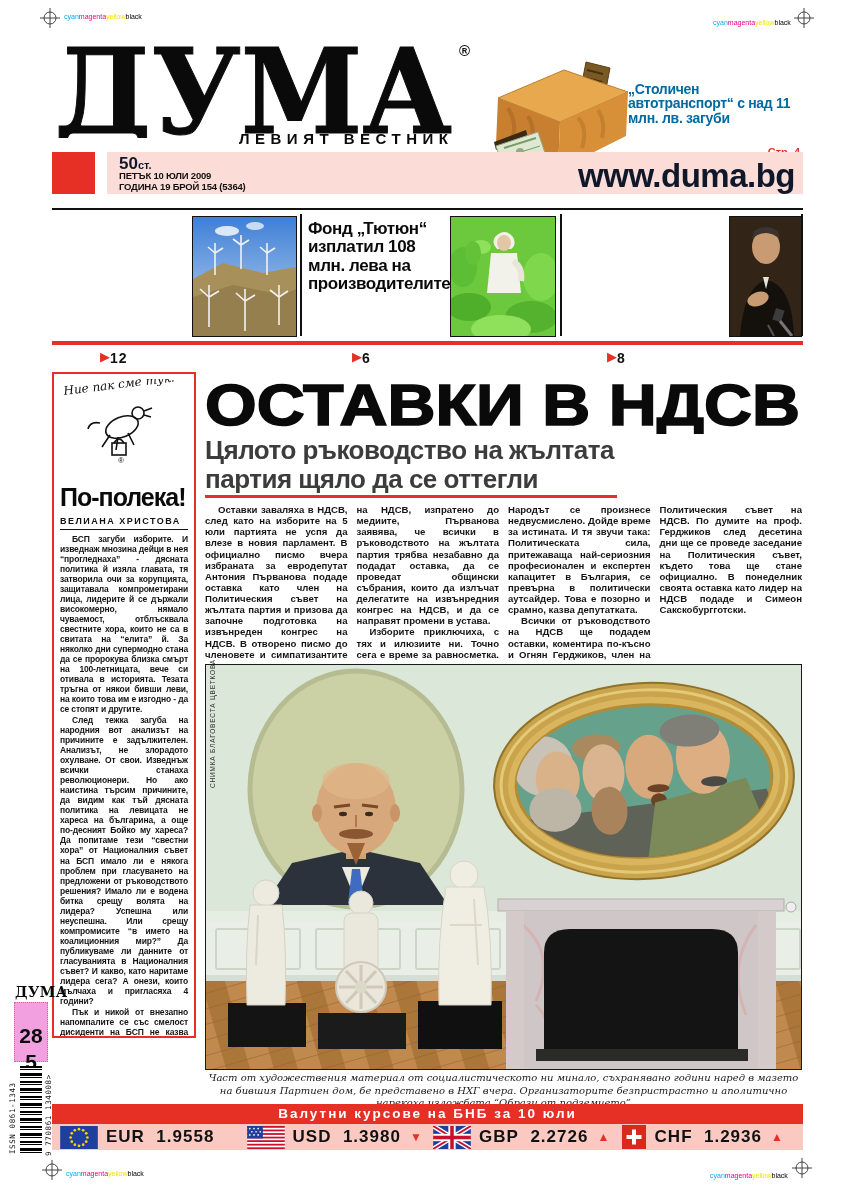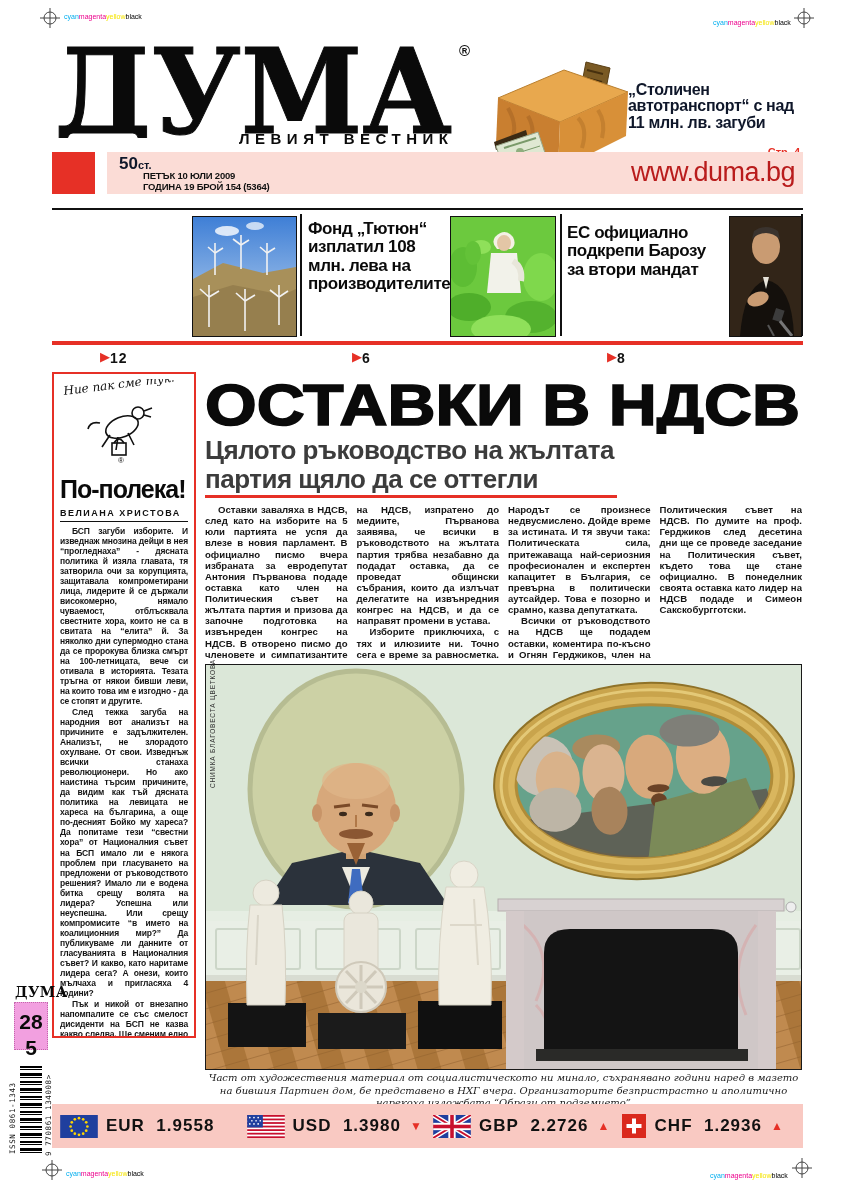--- a/index.html
+++ b/index.html
@@ -9,65 +9,65 @@
 
   
   .regtext{font-size:7px;letter-spacing:0;white-space:nowrap;font-family:"Liberation Sans",sans-serif;}
   .regtext .c{color:#00aeef}.regtext .m{color:#ec008c}.regtext .y{color:#f5e400}.regtext .k{color:#000}
 
   
   .masthead-svg text{font-family:"DejaVu Serif",serif;font-weight:bold;fill:#0a0a0a;stroke:#0a0a0a;stroke-width:1;}
   .regmark-sup{font-size:15px;font-weight:bold;color:#111;}
   .tagline{font-size:15px;font-weight:bold;letter-spacing:5.5px;color:#0a0a0a;white-space:nowrap;}
 
-  .topstory-headline{font-size:16px;line-height:1.02;font-weight:800;color:#0f172a;letter-spacing:-0.3px;}
+  .topstory-headline{font-size:14px;line-height:1.02;font-weight:800;color:#0369a1;letter-spacing:-0.3px;}
   .topstory-pageref{font-size:11px;font-weight:bold;color:#e63026;text-align:right;}
 
   .redsquare{background:#e63026;}
   .pinkstrip{background:#fbdcd6;}
   .price{color:#0f172a;font-weight:900;font-size:17px;line-height:1;}
   .price .unit{font-size:11px;}
-  .dateline{font-size:9.5px;font-weight:bold;color:#111;line-height:1.12;letter-spacing:-0.2px;margin-left:24px;}
-  .website{font-size:27px;font-weight:400;color:#b91c1c;letter-spacing:-0.5px;}
+  .dateline{font-size:9.5px;font-weight:bold;color:#111;line-height:1.12;letter-spacing:-0.2px;}
+  .website{font-size:33px;font-weight:700;color:#0f172a;letter-spacing:-0.5px;}
 
   .hrule-black{background:#111;}
   .hrule-red{background:#e63026;}
   .vdivider{background:#111;}
 
   .teaser-headline{font-size:17px;line-height:1.08;font-weight:800;color:#0a0a0a;letter-spacing:-0.4px;}
   .teaser-img{border:1px solid #111;display:block;}
 
   .pageref-item{white-space:nowrap;}
   .pageref-arrow{color:#e63026;font-size:13px;vertical-align:2px;}
   .pageref-num{color:#111;font-size:14px;font-weight:900;letter-spacing:1px;}
 
   
   .opinion{border:2px solid #e63026;background:#fff;padding:5px 6px;box-sizing:border-box;overflow:hidden;}
-  .opinion-title{font-size:25px;font-weight:900;color:#0a0a0a;letter-spacing:-1px;margin:4px 0 4px 0;}
+  .opinion-title{font-size:25px;font-weight:900;color:#0a0a0a;letter-spacing:-1px;margin:12px 0 4px 0;}
   .opinion-byline{font-size:9px;font-weight:bold;letter-spacing:1.5px;border-bottom:1px solid #111;
                   padding-bottom:3px;margin-bottom:4px;color:#111;}
   .opinion-text p{font-size:8.5px;line-height:1.18;letter-spacing:-0.15px;font-weight:bold;color:#151515;
                   text-align:justify;margin:0 0 1px 0;text-indent:12px;}
 
   
   .headline-svg text{font-family:"Liberation Sans",sans-serif;font-weight:bold;fill:#0a0a0a;stroke:#0a0a0a;stroke-width:1.6;}
   .subhead{font-size:26px;line-height:1.12;font-weight:bold;color:#3c3c3c;letter-spacing:-0.5px;}
   .columns{column-count:4;column-gap:9px;height:156px;overflow:hidden;}
   .columns p{font-size:9.6px;line-height:1.16;font-weight:bold;color:#151515;text-align:justify;
              margin:0;text-indent:13px;}
   .photo{border:1px solid #1a1a1a;overflow:hidden;background:#dbe7d8;}
   .photo-credit{font-size:6.5px;letter-spacing:0.8px;color:#333;white-space:nowrap;
                 transform:rotate(-90deg);transform-origin:0 0;}
   .caption{font-family:"DejaVu Serif",serif;font-style:italic;font-size:10px;line-height:1.25;color:#1a1a1a;
            text-align:center;border-bottom:5px solid #4c1d95;padding-bottom:3px;}
 
   
   .curr-header{background:#e63026;color:#fff;font-size:13.5px;font-weight:bold;letter-spacing:2px;
                text-align:center;line-height:20px;height:20px;}
-  .curr-row{background:#f9c9c2;height:44px;display:flex;align-items:center;padding:0 18px 0 8px;
+  .curr-row{background:#f9c9c2;height:26px;display:flex;align-items:center;padding:0 18px 0 8px;
             justify-content:space-between;}
   .curr-item{display:flex;align-items:center;}
   .curr-text{font-size:17px;font-weight:900;color:#111;letter-spacing:1px;margin-left:8px;white-space:nowrap;}
   .curr-arrow{font-size:12px;color:#e63026;margin-left:9px;width:14px;display:inline-block;}
 
   
   .sb-brand{font-family:"DejaVu Serif",serif;font-size:14px;font-weight:900;color:#0a0a0a;letter-spacing:0.5px;}
   .sb-pinkbox{background:#f2a0e0;border:1px dotted #c467ad;text-align:center;box-sizing:border-box;}
   .sb-pinkbox div{font-size:21px;font-weight:900;color:#0a0a0a;line-height:1.25;}
   .barcode-bars{background:repeating-linear-gradient(180deg,#000 0 2px,#fff 2px 3px,#000 3px 4px,#fff 4px 7px,
@@ -192,21 +192,20 @@
     <ellipse cx="12" cy="50" rx="14" ry="20" fill="#5dbd34"></ellipse>
     <ellipse cx="30" cy="30" rx="10" ry="7" fill="#8fe05a"></ellipse>
     <path d="M44,20 q10,-10 18,0 q4,8 -2,12 l-14,0 q-6,-6 -2,-12z" fill="#f4f1e6"></path>
     <ellipse cx="53" cy="26" rx="7" ry="8" fill="#e3c6a6"></ellipse>
     <path d="M40,36 h26 l4,40 h-34z" fill="#f2f2ea"></path>
     <path d="M62,44 q10,6 8,20" stroke="#e8e6da" stroke-width="6" fill="none"></path>
     <ellipse cx="22" cy="36" rx="8" ry="12" fill="#63c238"></ellipse>
   </svg>
   <div class="abs vdivider" style="left:560px;top:214px;width:2px;height:122px"></div>
 
-  <div class="abs teaser-headline" style="left:567px;top:224px;width:158px">ЕС официално подкрепи Барозу за втори мандат</div>
   <svg class="abs teaser-img" style="left:729px;top:216px" width="71" height="119" viewBox="0 0 71 119">
     <rect width="71" height="119" fill="#2a1f14"></rect>
     <rect width="71" height="119" fill="#3a2c1c" opacity="0.5"></rect>
     <ellipse cx="36" cy="30" rx="14" ry="17" fill="#c99b72"></ellipse>
     <path d="M22,22 q14,-12 28,0 l-2,-8 q-12,-8 -24,0z" fill="#3a332e"></path>
     <path d="M10,119 q4,-50 26,-56 q26,4 28,56z" fill="#14100c"></path>
     <polygon points="33,60 39,60 36,72" fill="#e8e4da"></polygon>
     <ellipse cx="28" cy="82" rx="11" ry="7" fill="#c99b72" transform="rotate(-20 28 82)"></ellipse>
     <rect x="44" y="92" width="9" height="12" fill="#3c3c3c" transform="rotate(18 48 98)"></rect>
     <line x1="50" y1="104" x2="62" y2="119" stroke="#777" stroke-width="3"></line>
@@ -356,20 +355,21 @@
         <line x1="244" y1="260" x2="276" y2="260" stroke="#ddd8ca" stroke-width="2"></line>
         <line x1="268" y1="234" x2="272" y2="300" stroke="#ddd8ca" stroke-width="2"></line>
       </g>
     </svg>
   </div>
   <span class="abs photo-credit" style="left:209px;top:788px">СНИМКА БЛАГОВЕСТА ЦВЕТКОВА</span>
 
   <div class="abs caption" style="left:205px;top:1072px;width:597px">Част от художествения материал от социалистическото ни минало, съхранявано години наред в мазето на бившия Партиен дом, бе представено в НХГ вчера. Организаторите безпристрастно и аполитично нарекоха изложбата “Образи от подземието”</div>
 
   <div class="abs" style="left:52px;top:1104px;width:751px">
+    <div class="curr-header">Валутни курсове на БНБ за 10 юли</div>
     <div class="curr-row">
       <div class="curr-item">
         <svg width="38" height="23" viewBox="0 0 36 22">
           <rect width="36" height="22" fill="#1f3f9e"></rect>
           <g fill="#ffd500">
             <circle cx="18" cy="3" r="1.3"></circle>
               <circle cx="22" cy="4.1" r="1.3"></circle>
               <circle cx="24.9" cy="7" r="1.3"></circle>
               <circle cx="26" cy="11" r="1.3"></circle>
               <circle cx="24.9" cy="15" r="1.3"></circle>
@@ -432,21 +432,21 @@
           <rect x="10" y="4.5" width="4" height="15" fill="#fff"></rect>
             <rect x="4.5" y="10" width="15" height="4" fill="#fff"></rect>
         </svg>
         <span class="curr-text"><span>CHF</span>&nbsp;&nbsp;<span>1.2936</span></span>
         <span class="curr-arrow">▲</span>
       </div>
     </div>
   </div>
 
   <div class="abs sb-brand" style="left:15px;top:984px;width:34px;text-align:center">ДУМА</div>
-  <div class="abs sb-pinkbox" style="left:14px;top:1002px;width:34px;height:48px;padding-top:6px">
+  <div class="abs sb-pinkbox" style="left:14px;top:1002px;width:34px;height:60px;padding-top:20px">
     <div>28</div>
     <div>5</div>
   </div>
   <span class="abs bc-text" style="left:8px;top:1154px">ISSN 0861-1343</span>
   <div class="abs barcode-bars" style="left:20px;top:1066px;width:22px;height:88px"></div>
   <span class="abs bc-text" style="left:44px;top:1156px">9 770861 134008&gt;</span>
 
 </div>
 
 </body></html>

